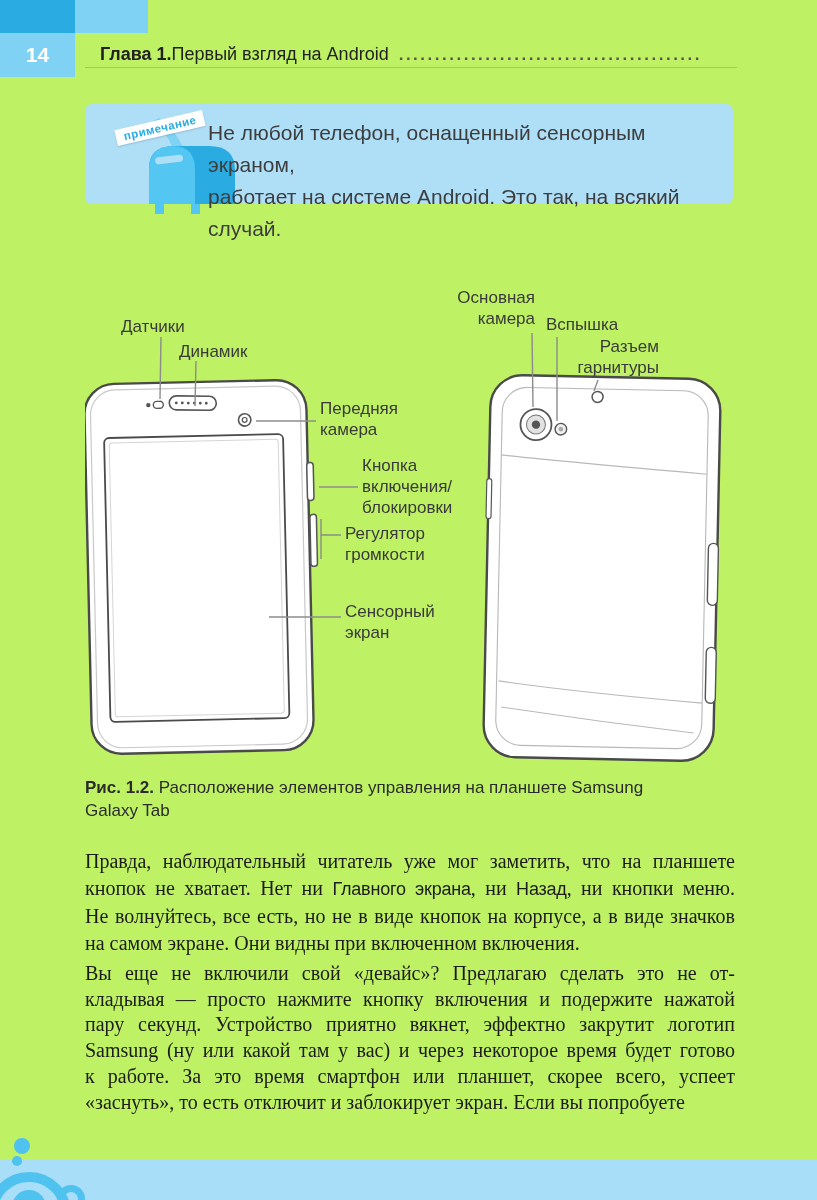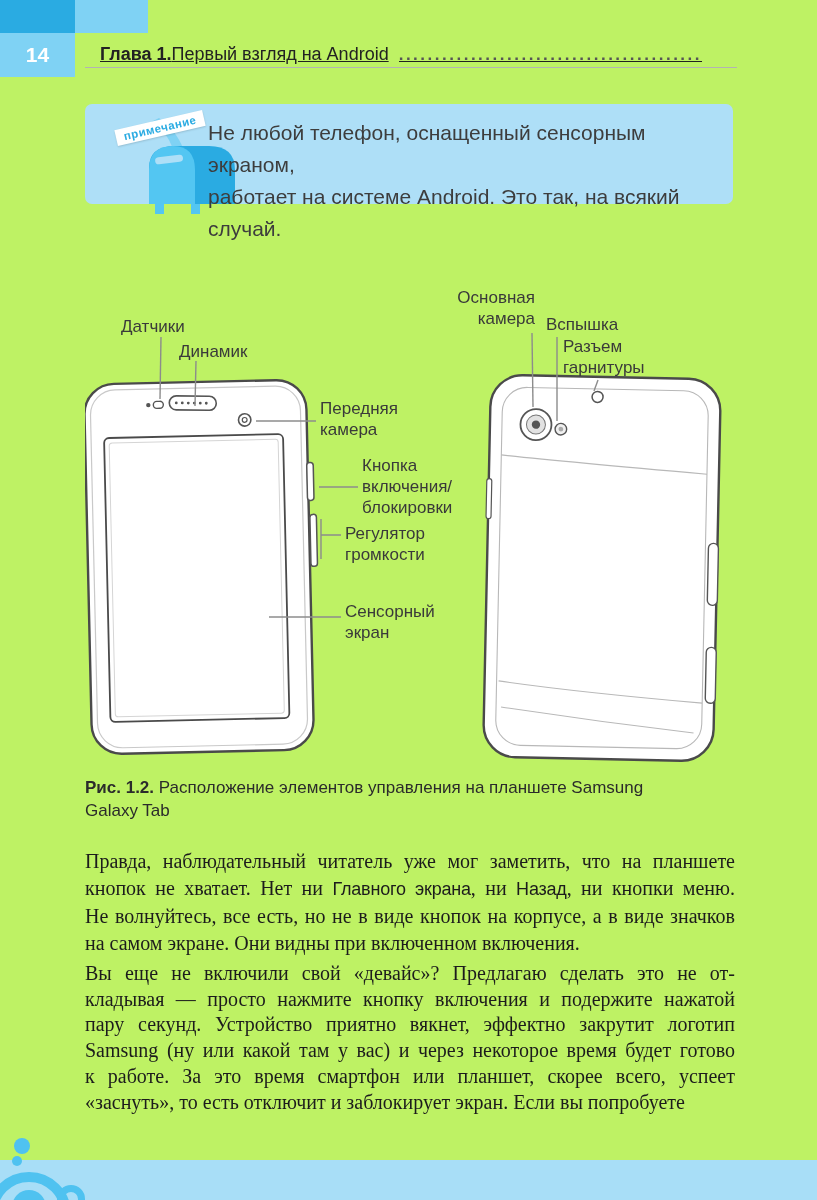--- a/index.html
+++ b/index.html
@@ -4,21 +4,21 @@
 <style>
   html,body{margin:0;padding:0;background:#fff;}
   #page{position:relative;width:817px;height:1200px;overflow:hidden;background:#bef264;
         font-family:"Liberation Sans",sans-serif;}
   
   .corner-dark{position:absolute;left:0;top:0;width:75px;height:33px;background:#2aabe2;}
   .corner-light{position:absolute;left:75px;top:0;width:73px;height:33px;background:#7fd2f4;}
   .pagenum-box{position:absolute;left:0;top:33px;width:75px;height:44px;background:#7fd2f4;
                color:#fff;font-weight:bold;font-size:21px;text-align:center;line-height:44px;}
   .header-row{position:absolute;left:100px;top:44px;width:637px;display:flex;align-items:flex-end;
-              font-size:18px;color:#222;white-space:nowrap;text-decoration:underline;}
+              font-size:18px;color:#222;white-space:nowrap;}
   .header-row .bold{font-weight:bold;}
   .header-row .title{}
   .dots{flex:1;overflow:hidden;margin-left:10px;color:#555;font-weight:bold;font-size:17px;
         letter-spacing:2.5px;}
   .header-rule{position:absolute;left:85px;top:67px;width:652px;height:1px;background:#b3b3b3;}
   
   .notebox{position:absolute;left:85px;top:104px;width:648px;height:100px;background:#aedff7;
            border-radius:7px;}
   .note-icon{position:absolute;left:28px;top:8px;width:140px;height:92px;}
   .note-icon svg{position:absolute;left:18px;top:4px;}
@@ -159,21 +159,21 @@
     <div class="flabel" style="left:277px;top:170px">Кнопка
 включения/
 блокировки</div>
     <div class="flabel" style="left:260px;top:238px">Регулятор
 громкости</div>
     <div class="flabel" style="left:260px;top:316px">Сенсорный
 экран</div>
     <div class="flabel" style="left:350px;top:2px;width:100px;text-align:right">Основная
 камера</div>
     <div class="flabel" style="left:461px;top:29px">Вспышка</div>
-    <div class="flabel" style="left:478px;top:51px;width:96px;text-align:left">Разъем
+    <div class="flabel" style="left:478px;top:51px;width:96px;text-align:right">Разъем
 гарнитуры</div>
   </div>
 
   <div class="caption">
       <div class="tline"><span class="b">Рис. 1.2.</span><span> Расположение элементов управления на планшете Samsung</span></div>
       <div class="tline tline-last"><span>Galaxy Tab</span></div>
     </div>
 
   <div class="para p2">
       <div class="tline"><span>Правда, наблюдательный читатель уже мог заметить, что на планшете</span></div>

